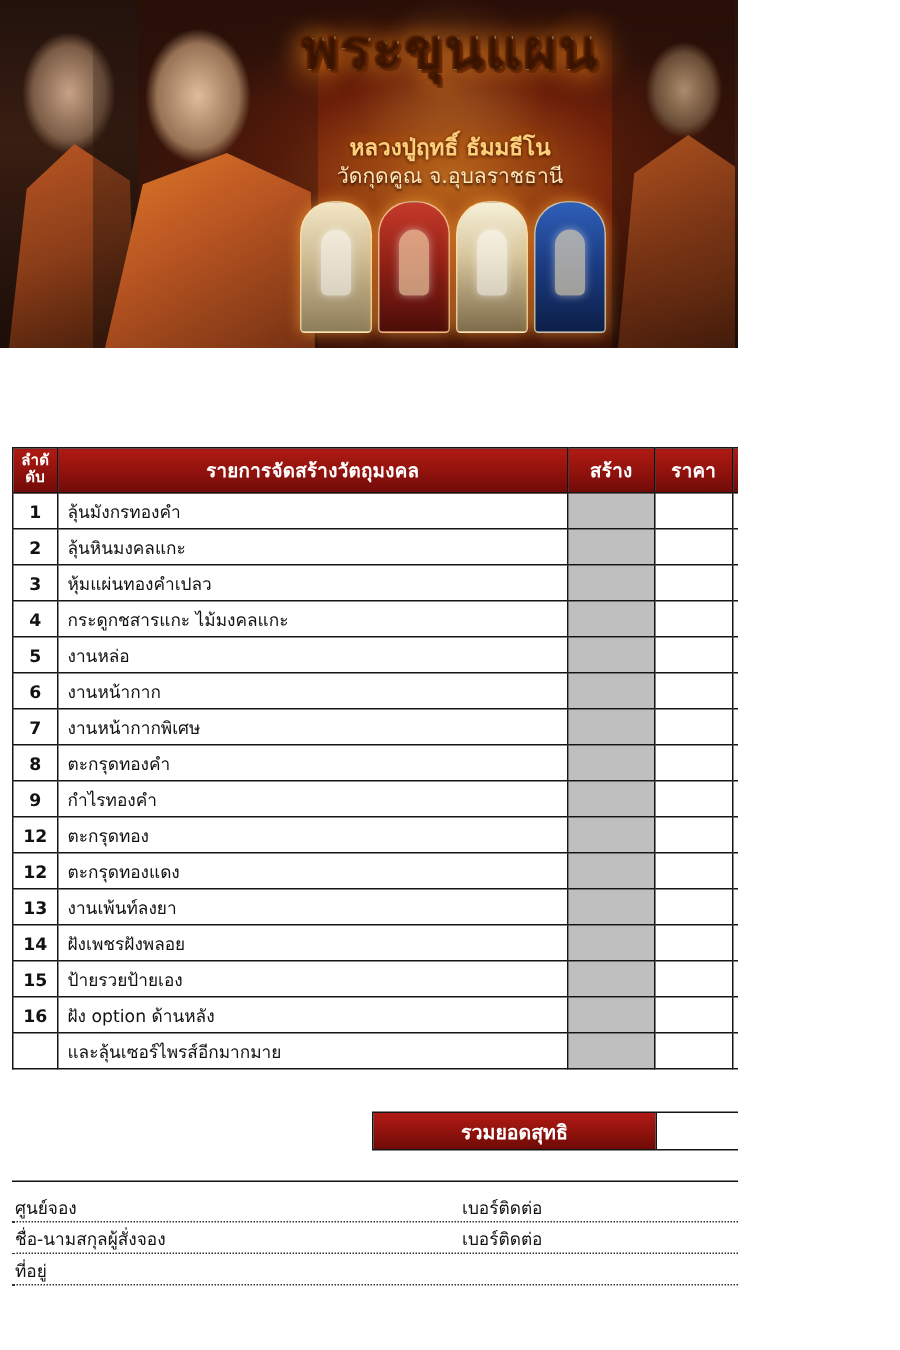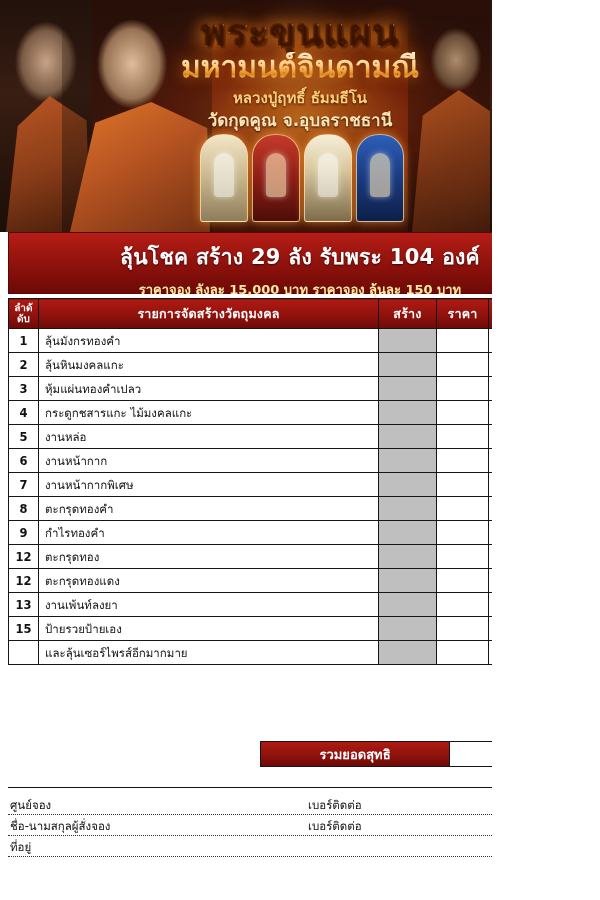--- a/index.html
+++ b/index.html
@@ -111,21 +111,21 @@
   .hero-sub {
     position: absolute; left: 0; right: 0; top: 86px;
     text-align: center;
     font-size: 15px; font-weight: bold;
     color: #ffcf7a;
     text-shadow: 0 1px 3px #2a0c02, 0 0 8px rgba(255,120,20,0.6);
   }
   .hero-sub2 {
     position: absolute; left: 0; right: 0; top: 106px;
     text-align: center;
-    font-size: 17px; font-weight: bold;
+    font-size: 14px; font-weight: normal;
     color: #ffe6b6;
     text-shadow: 0 1px 2px #2a0c02;
   }
 
   
   .amulets {
     position: absolute; left: 198px; top: 130px;
     width: 208px; height: 92px;
     display: flex; gap: 4px;
     align-items: flex-end; justify-content: center;
@@ -200,21 +200,21 @@
   th.c-book{ width: 52px; }
   th.c-sum { width: 52px; padding-left: 44px; }
   td.c-no { text-align: center; font-weight: bold; font-size: 11.5px; }
   td.c-name { padding-left: 6px; text-align: left; }
   td.grey { background: #bfbfbf; }
   td.blank { background: #ffffff; }
   .hdr-no-small { font-size: 10px; line-height: 1.05; display: block; }
 
   
   .totalrow {
-    position: absolute; left: 16px; width: 584px;
+    position: absolute; left: 4px; width: 584px;
     display: flex; justify-content: flex-end; align-items: stretch;
     height: 26px;
   }
   .total-label {
     width: 190px;
     background: linear-gradient(180deg, #b01a13 0%, #8c110c 60%, #6e0a07 100%);
     border: 1px solid #151515;
     color: #fff; font-weight: bold; font-size: 13px;
     display: flex; align-items: center; justify-content: center;
   }
@@ -250,44 +250,39 @@
 
   <div class="hero">
     <div class="hero-fire"></div>
 
     <div class="monk monk-l1"></div>
     <div class="monk monk-l2"></div>
     <div class="monk monk-r2"></div>
     <div class="monk monk-r1"></div>
 
     <div class="hero-title">พระขุนแผน</div>
-    <div class="hero-title2">มหามนต์จินดามณี</div>
     <div class="hero-sub">หลวงปู่ฤทธิ์ ธัมมธีโน</div>
     <div class="hero-sub2">วัดกุดคูณ จ.อุบลราชธานี</div>
 
     <div class="amulets">
       <div class="amulet am1">
           <i></i>
         </div>
       <div class="amulet am2">
           <i></i>
         </div>
       <div class="amulet am3">
           <i></i>
         </div>
       <div class="amulet am4">
           <i></i>
         </div>
     </div>
   </div>
 
-  <div class="redbar">
-    <div class="redbar-line1">ลุ้นโชค สร้าง 29 ลัง รับพระ 104 องค์</div>
-    <div class="redbar-line2">ราคาจอง ลังละ  15,000  บาท   ราคาจอง ลุ้นละ 150 บาท</div>
-  </div>
 
   <div class="tablewrap">
     <table class="main">
       <thead>
         <tr>
           <th class="c-no">
             <span class="hdr-no-small">ลำดั</span>
             <span class="hdr-no-small">ดับ</span>
           </th>
           <th class="c-name">รายการจัดสร้างวัตถุมงคล</th>
@@ -388,22 +383,38 @@
           </tr>
           <tr>
             <td class="c-no">13</td>
             <td class="c-name"> งานเพ้นท์ลงยา</td>
             <td class="c-make grey"></td>
             <td class="c-price blank"></td>
             <td class="c-book blank"></td>
             <td class="c-sum blank"></td>
           </tr>
           <tr>
+            <td class="c-no">14</td>
+            <td class="c-name">ฝังเพชรฝังพลอย</td>
+            <td class="c-make grey"></td>
+            <td class="c-price blank"></td>
+            <td class="c-book blank"></td>
+            <td class="c-sum blank"></td>
+          </tr>
+          <tr>
             <td class="c-no">15</td>
             <td class="c-name">ป้ายรวยป้ายเอง</td>
+            <td class="c-make grey"></td>
+            <td class="c-price blank"></td>
+            <td class="c-book blank"></td>
+            <td class="c-sum blank"></td>
+          </tr>
+          <tr>
+            <td class="c-no">16</td>
+            <td class="c-name">ฝัง option ด้านหลัง</td>
             <td class="c-make grey"></td>
             <td class="c-price blank"></td>
             <td class="c-book blank"></td>
             <td class="c-sum blank"></td>
           </tr>
           <tr>
             <td class="c-no"></td>
             <td class="c-name">และลุ้นเซอร์ไพรส์อีกมากมาย</td>
             <td class="c-make grey"></td>
             <td class="c-price blank"></td>

